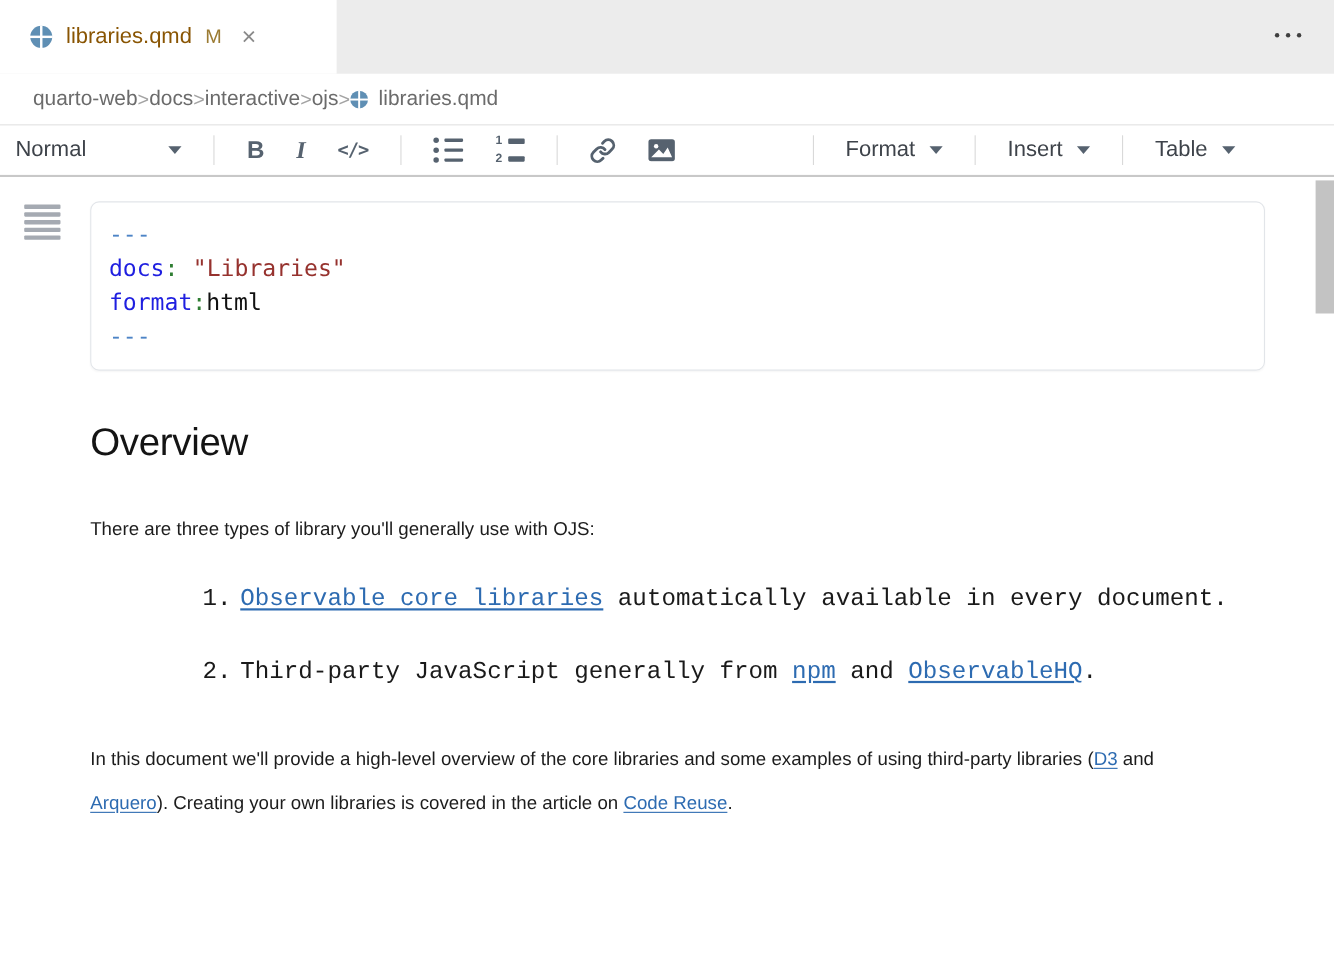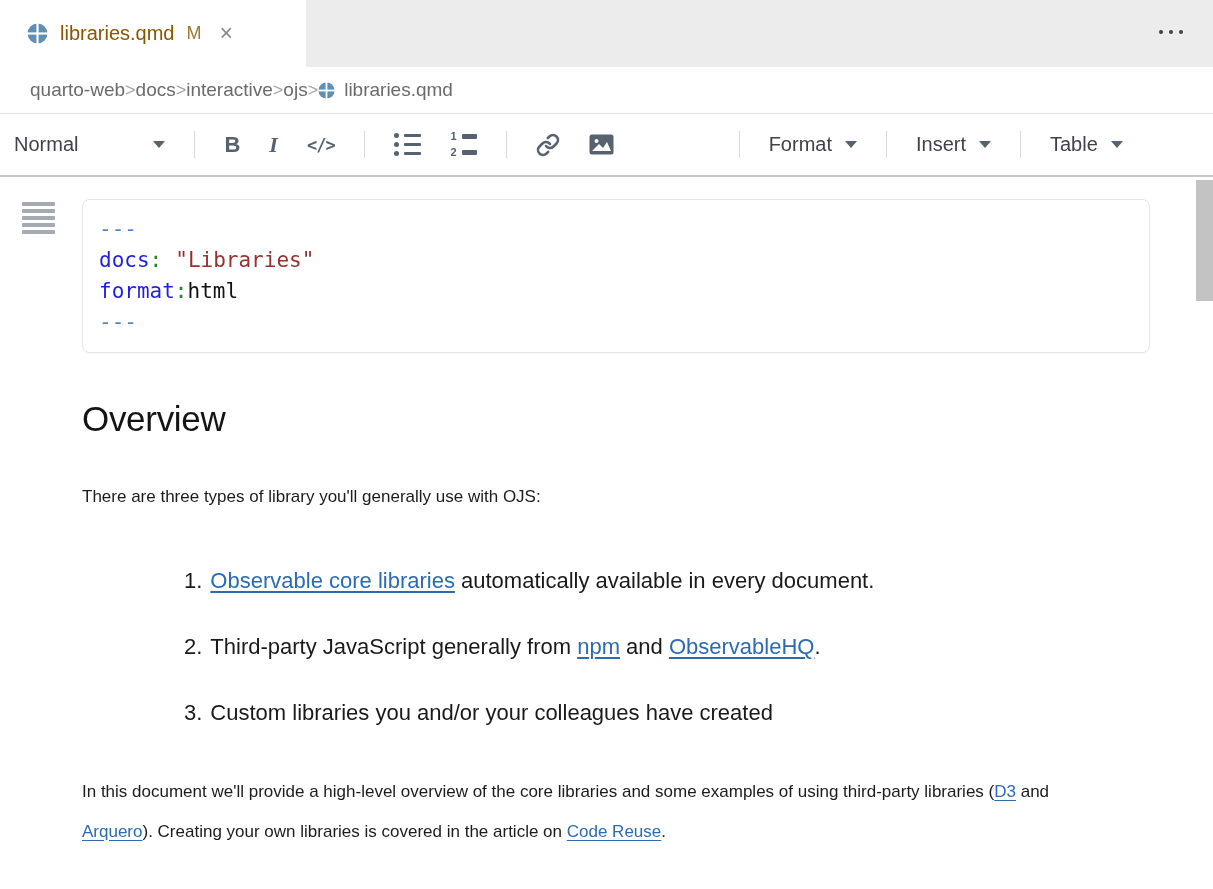--- a/index.html
+++ b/index.html
@@ -67,21 +67,21 @@
     font-size: 19px;
     color: #6b6b6b;
     flex: 0 0 auto;
   }
   .crumb { cursor: pointer; }
   .crumb-sep { color: #a3a3a3; font-size: 18px; }
   .crumb-file { display: flex; align-items: center; gap: 9px; cursor: pointer; }
 
   
   .toolbar {
-    height: 64px;
+    height: 48px;
     border-top: 1px solid #e2e2e2;
     border-bottom: 2px solid #c8c8c8;
     background: #ffffff;
     display: flex;
     align-items: center;
     padding-left: 14px;
     gap: 29px;
     flex: 0 0 auto;
   }
   .tb-label { font-size: 20px; color: #3e434a; cursor: pointer; }
@@ -169,21 +169,21 @@
     letter-spacing: -0.3px;
     cursor: text;
   }
   .para {
     font-size: 17px;
     line-height: 28px;
     color: #1c1c1c;
     cursor: text;
   }
   .intro { margin-top: 44px; }
-  .olist { margin-top: 56px; }
+  .olist { margin-top: 36px; font-family: Liberation Mono, monospace; }
   .oli { margin-left: 102px; margin-bottom: 38px; font-size: 22px; line-height: 28px; cursor: text; }
   .oli .num { margin-right: 8px; }
   .closing { margin-top: 45px; line-height: 40px; max-width: 1012px; }
   a.doc-link {
     color: #2d6bb1;
     text-decoration: underline;
     text-underline-offset: 3px;
     cursor: pointer;
   }
 </style>
@@ -329,23 +329,20 @@
 
     <p class="para intro">There are three types of library you'll generally use with OJS:</p>
 
     <div class="olist">
       <div class="oli">
         <span class="num">1.</span><a class="doc-link">Observable core libraries</a><span> automatically available in every document.</span>
       </div>
       <div class="oli">
         <span class="num">2.</span><span>Third-party JavaScript generally from </span><a class="doc-link">npm</a><span> and </span><a class="doc-link">ObservableHQ</a><span>.</span>
       </div>
-      <div class="oli">
-        <span class="num">3.</span><span>Custom libraries you and/or your colleagues have created</span>
-      </div>
     </div>
 
     <p class="para closing">
       <span>In this document we'll provide a high-level overview of the core libraries and some examples of using third-party libraries (</span><a class="doc-link">D3</a><span> and </span><a class="doc-link">Arquero</a><span>). Creating your own libraries is covered in the article on </span><a class="doc-link">Code Reuse</a><span>.</span>
     </p>
 
   </div>
 </div>
 
 </body></html>

